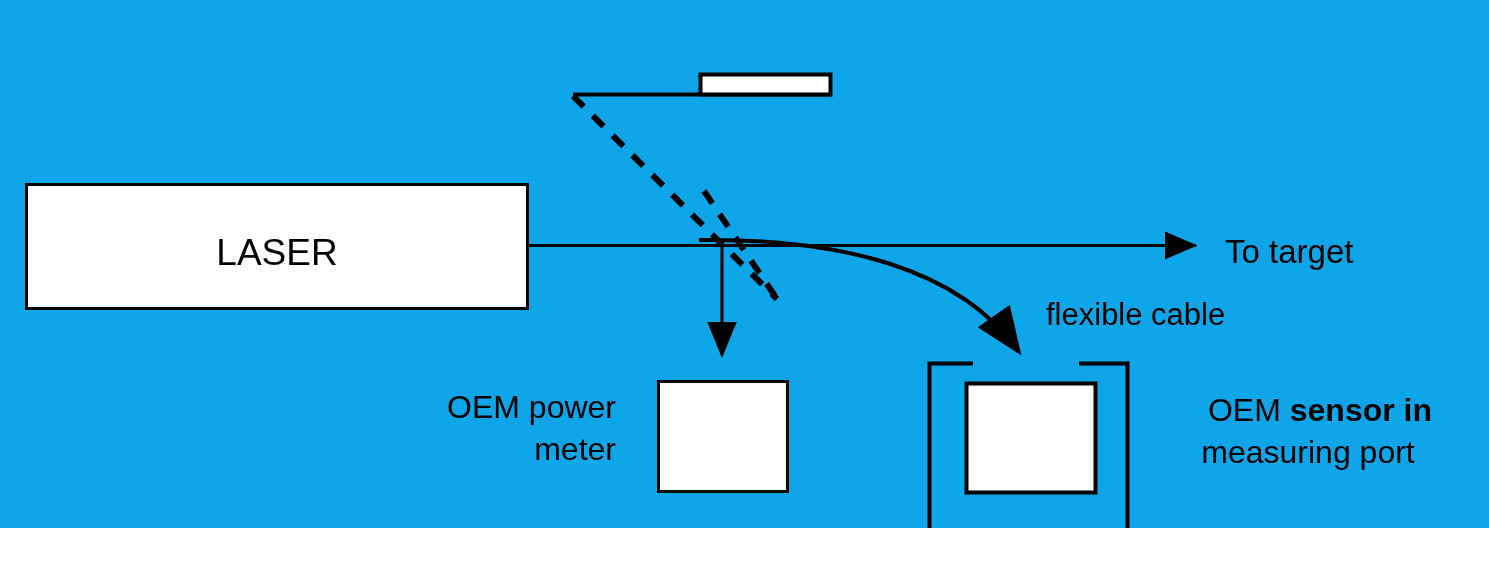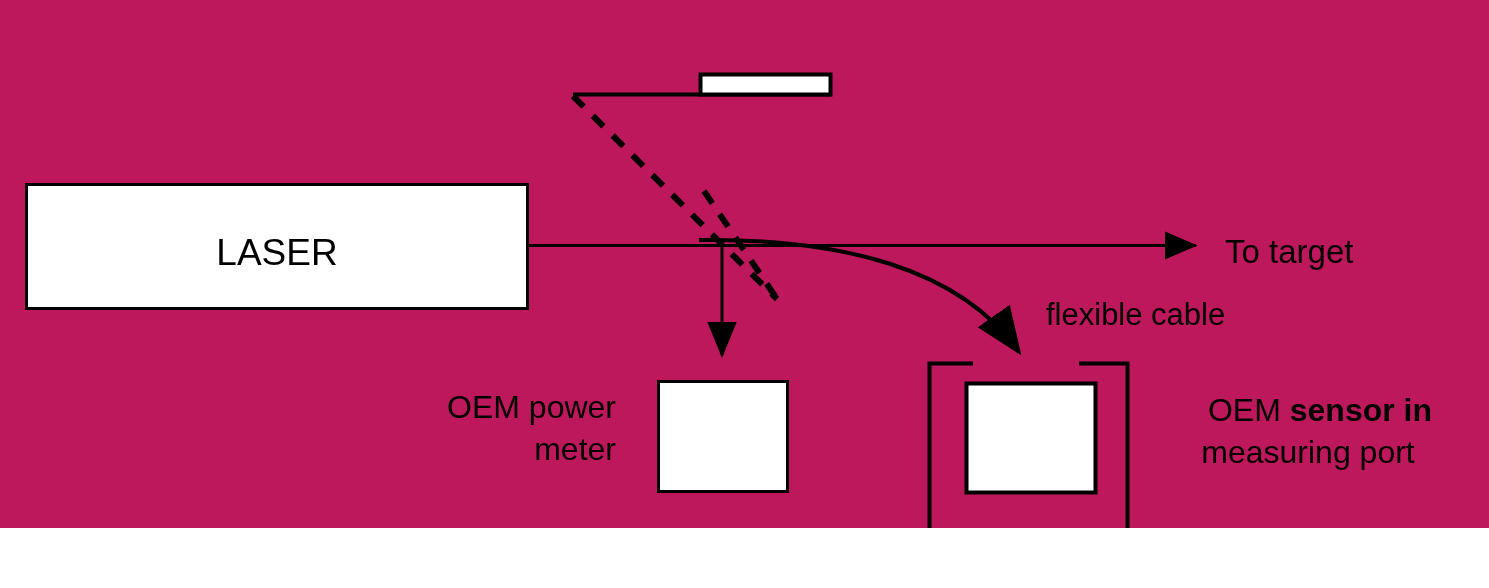--- a/index.html
+++ b/index.html
@@ -7,21 +7,21 @@
     padding: 0;
     background: #ffffff;
   }
   body {
     font-family: "Liberation Sans", sans-serif;
   }
   #diagram-root {
     position: relative;
     width: 1489px;
     height: 528px;
-    background: #be185d;
+    background: #0ea5e9;
     overflow: hidden;
   }
   #diagram-svg {
     position: absolute;
     left: 0;
     top: 0;
     width: 1489px;
     height: 588px;
     display: block;
   }

